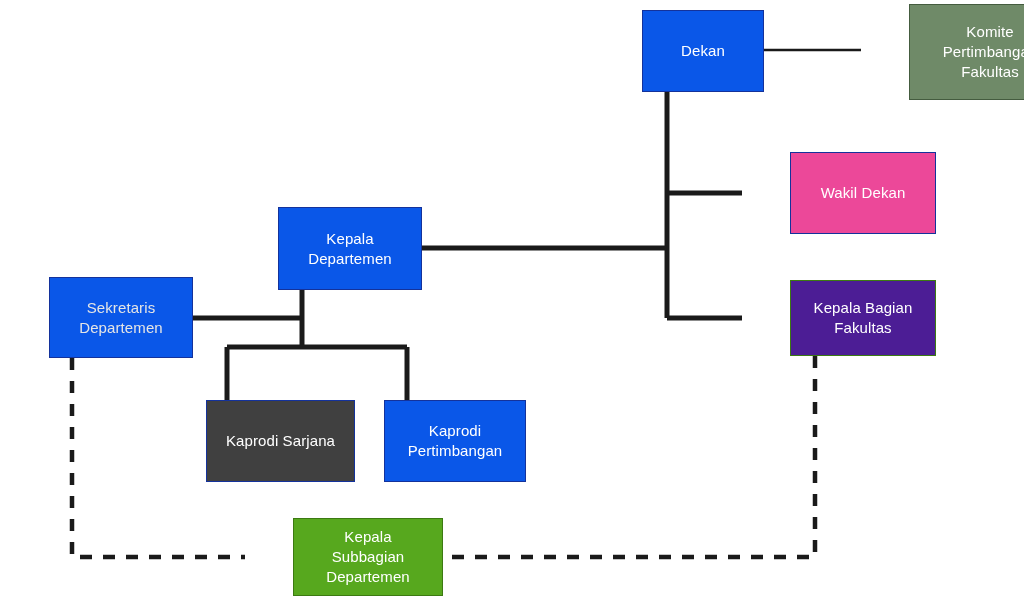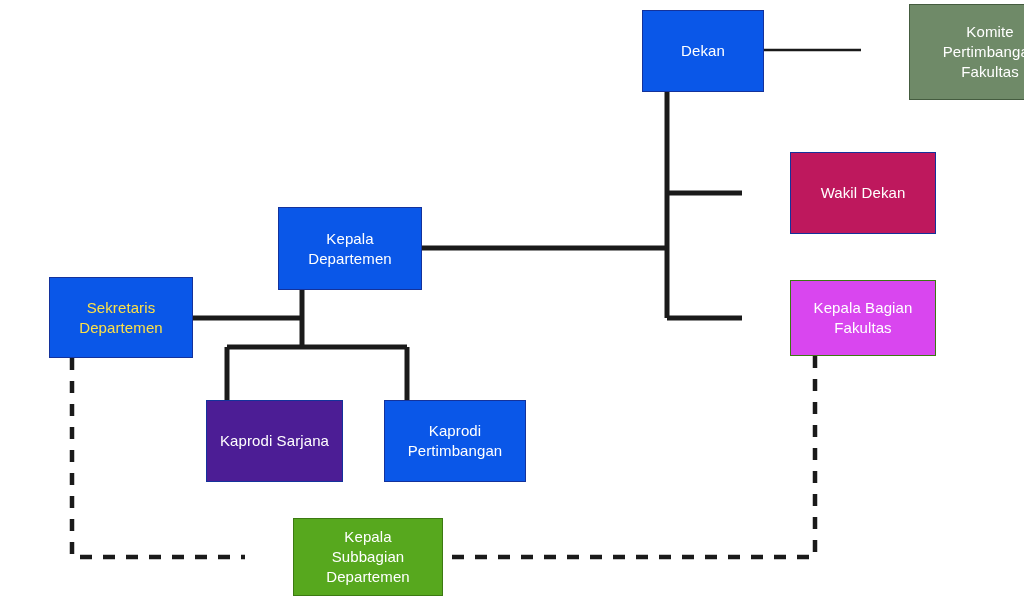--- a/index.html
+++ b/index.html
@@ -94,40 +94,40 @@
   <div class="node node-blue" style="left: 594px; top: 10px; width: 122px; height: 82px; background: rgb(10, 87, 232); border-color: rgb(20, 50, 155); color: rgb(255, 255, 255);">
     <span class="label">Dekan</span>
   </div>
 
   <div class="node node-sage" style="left: 861px; top: 4px; width: 162px; height: 96px; background: rgb(111, 138, 104); border-color: rgb(68, 92, 63); color: rgb(255, 255, 255);">
     <span class="label">Komite
 Pertimbangan
 Fakultas</span>
   </div>
 
-  <div class="node node-blue" style="left: 742px; top: 152px; width: 146px; height: 82px; background: #be185d; border-color: rgb(20, 50, 155); color: rgb(255, 255, 255);">
+  <div class="node node-blue" style="left: 742px; top: 152px; width: 146px; height: 82px; background: #ec4899; border-color: rgb(20, 50, 155); color: rgb(255, 255, 255);">
     <span class="label">Wakil Dekan</span>
   </div>
 
-  <div class="node node-green" style="left: 742px; top: 280px; width: 146px; height: 76px; background: #d946ef; border-color: rgb(60, 122, 18); color: rgb(255, 255, 255);">
+  <div class="node node-green" style="left: 742px; top: 280px; width: 146px; height: 76px; background: #4c1d95; border-color: rgb(60, 122, 18); color: rgb(255, 255, 255);">
     <span class="label">Kepala Bagian
 Fakultas</span>
   </div>
 
   <div class="node node-blue" style="left: 230px; top: 207px; width: 144px; height: 83px; background: rgb(10, 87, 232); border-color: rgb(20, 50, 155); color: rgb(255, 255, 255);">
     <span class="label">Kepala
 Departemen</span>
   </div>
 
-  <div class="node node-blue" style="left: 1px; top: 277px; width: 144px; height: 81px; background: rgb(10, 87, 232); border-color: rgb(20, 50, 155); color: #fde047;">
+  <div class="node node-blue" style="left: 1px; top: 277px; width: 144px; height: 81px; background: rgb(10, 87, 232); border-color: rgb(20, 50, 155); color: #e5e5e5;">
     <span class="label">Sekretaris
 Departemen</span>
   </div>
 
-  <div class="node node-blue" style="left: 158px; top: 400px; width: 137px; height: 82px; background: #4c1d95; border-color: rgb(20, 50, 155); color: rgb(255, 255, 255);">
+  <div class="node node-blue" style="left: 158px; top: 400px; width: 149px; height: 82px; background: #404040; border-color: rgb(20, 50, 155); color: rgb(255, 255, 255);">
     <span class="label">Kaprodi Sarjana</span>
   </div>
 
   <div class="node node-blue" style="left: 336px; top: 400px; width: 142px; height: 82px; background: rgb(10, 87, 232); border-color: rgb(20, 50, 155); color: rgb(255, 255, 255);">
     <span class="label">Kaprodi
 Pertimbangan</span>
   </div>
 
   <div class="node node-green" style="left: 245px; top: 518px; width: 150px; height: 78px; background: rgb(87, 168, 30); border-color: rgb(60, 122, 18); color: rgb(255, 255, 255);">
     <span class="label">Kepala

